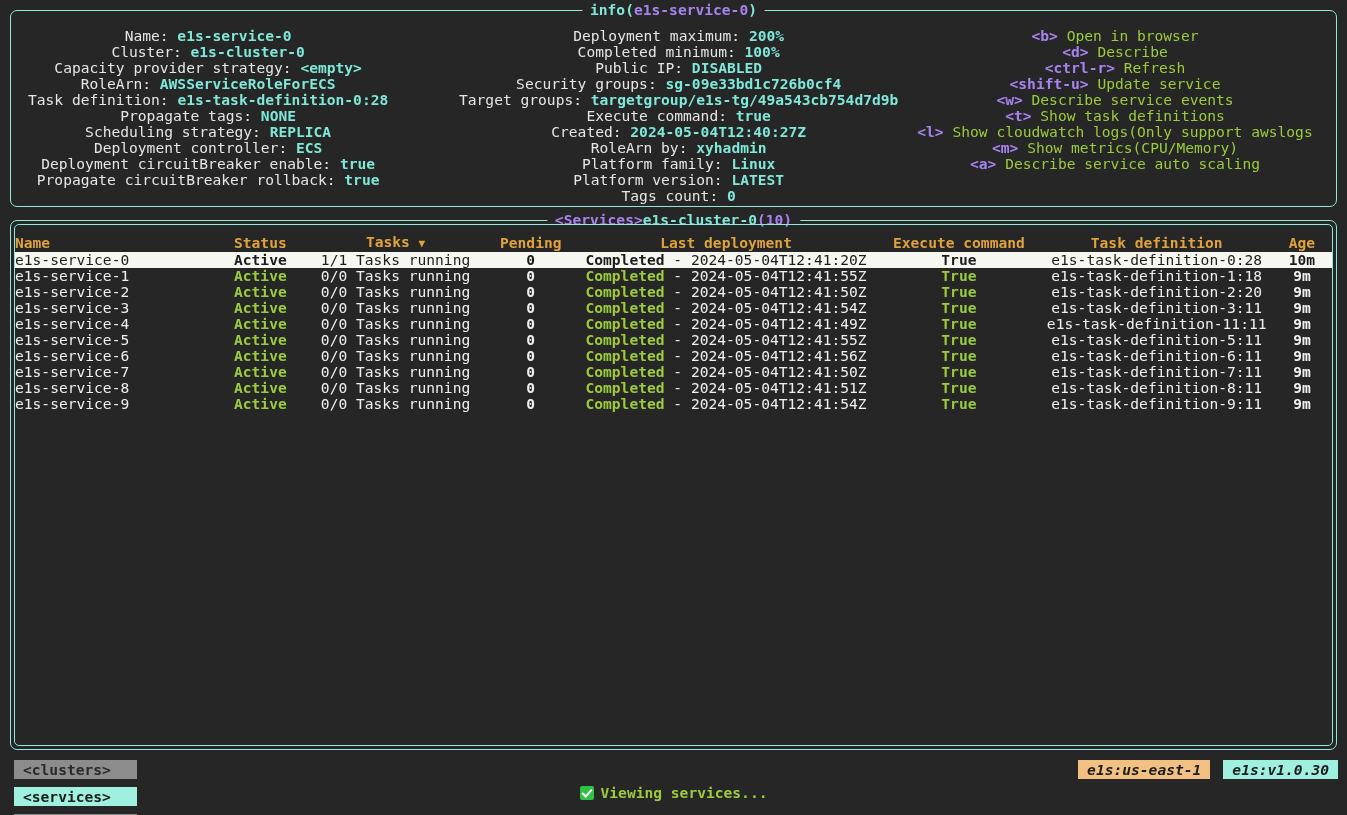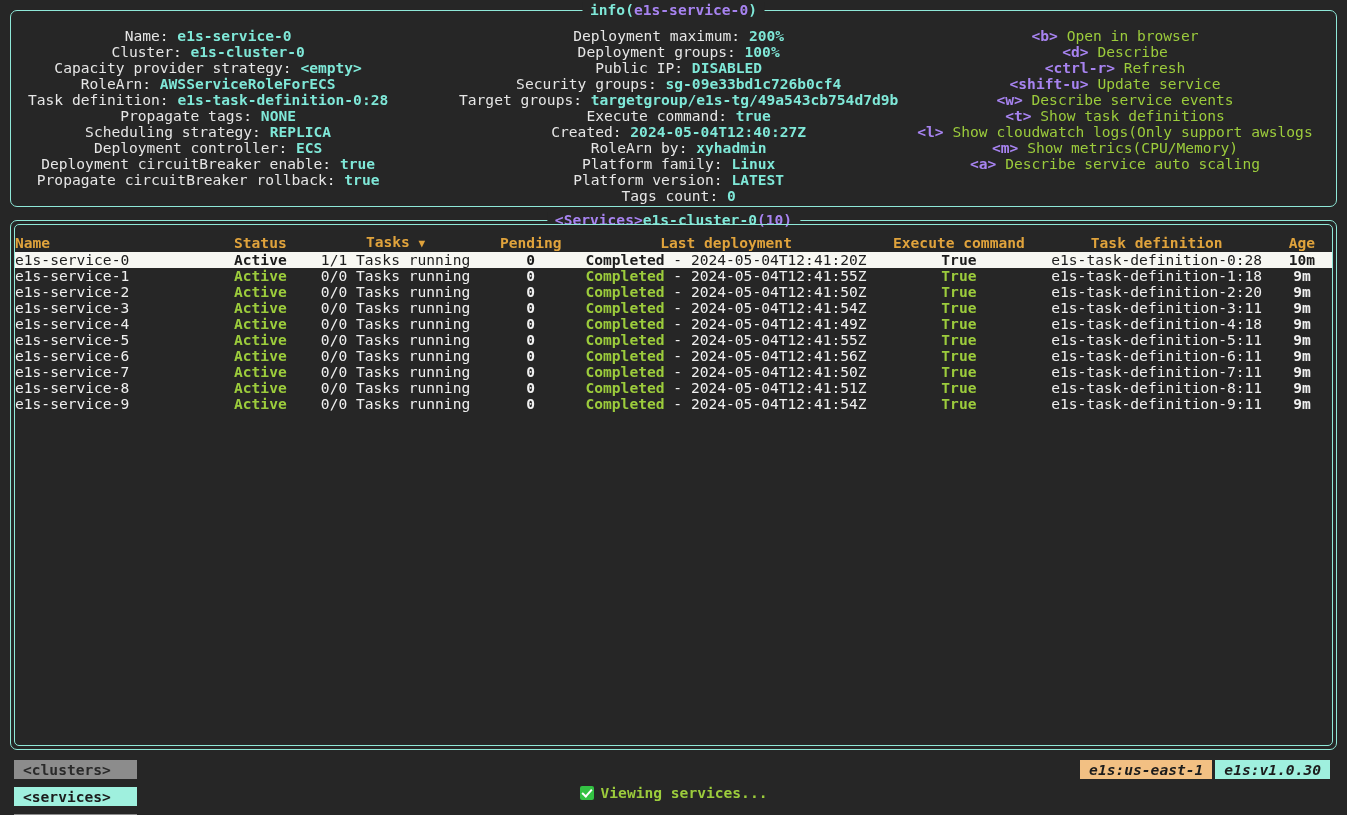--- a/index.html
+++ b/index.html
@@ -138,21 +138,21 @@
     background: #8c8c8c;
     color: #2a2a2a;
     font-weight: bold;
     padding: 2px 9px;
     height: 19px; line-height: 15px;
     white-space: nowrap;
     font-size: 14.6px;
   }
   .tab.active { background: #9ff0de; color: #1c1c1c; }
 
-  .badges { position: absolute; right: 17px; top: 0; display: flex; gap: 3px; }
+  .badges { position: absolute; right: 9px; top: 0; display: flex; gap: 13px; }
   .badge {
     font-style: italic; font-weight: bold;
     padding: 2px 9px;
     height: 19px; line-height: 15px;
     font-size: 14.6px;
     white-space: nowrap;
   }
   .badge-region { background: #f2c083; color: #1c1c1c; }
   .badge-version { background: #9ff0de; color: #1c1c1c; }
 
@@ -203,21 +203,21 @@
           <div class="info-row"><span class="lbl">RoleArn: </span><span class="val">AWSServiceRoleForECS</span></div>
           <div class="info-row"><span class="lbl">Task definition: </span><span class="val">e1s-task-definition-0:28</span></div>
           <div class="info-row"><span class="lbl">Propagate tags: </span><span class="val">NONE</span></div>
           <div class="info-row"><span class="lbl">Scheduling strategy: </span><span class="val">REPLICA</span></div>
           <div class="info-row"><span class="lbl">Deployment controller: </span><span class="val">ECS</span></div>
           <div class="info-row"><span class="lbl">Deployment circuitBreaker enable: </span><span class="val">true</span></div>
           <div class="info-row"><span class="lbl">Propagate circuitBreaker rollback: </span><span class="val">true</span></div>
         </div>
       <div class="info-col" id="info-col-2">
           <div class="info-row"><span class="lbl">Deployment maximum: </span><span class="val">200%</span></div>
-          <div class="info-row"><span class="lbl">Deployment groups: </span><span class="val">100%</span></div>
+          <div class="info-row"><span class="lbl">Completed minimum: </span><span class="val">100%</span></div>
           <div class="info-row"><span class="lbl">Public IP: </span><span class="val">DISABLED</span></div>
           <div class="info-row"><span class="lbl">Security groups: </span><span class="val">sg-09e33bd1c726b0cf4</span></div>
           <div class="info-row"><span class="lbl">Target groups: </span><span class="val">targetgroup/e1s-tg/49a543cb754d7d9b</span></div>
           <div class="info-row"><span class="lbl">Execute command: </span><span class="val">true</span></div>
           <div class="info-row"><span class="lbl">Created: </span><span class="val">2024-05-04T12:40:27Z</span></div>
           <div class="info-row"><span class="lbl">RoleArn by: </span><span class="val">xyhadmin</span></div>
           <div class="info-row"><span class="lbl">Platform family: </span><span class="val">Linux</span></div>
           <div class="info-row"><span class="lbl">Platform version: </span><span class="val">LATEST</span></div>
           <div class="info-row"><span class="lbl">Tags count: </span><span class="val">0</span></div>
         </div>
@@ -304,21 +304,21 @@
               <td class="c-tdef td-c">e1s-task-definition-3:11</td>
               <td class="c-age td-c">9m</td>
             </tr>
             <tr>
               <td class="c-name td-left">e1s-service-4</td>
               <td class="c-status td-c">Active</td>
               <td class="c-tasks td-c">0/0 Tasks running</td>
               <td class="c-pend td-c">0</td>
               <td class="c-dep td-c"><span class="dep-state">Completed</span><span> - </span><span>2024-05-04T12:41:49Z</span></td>
               <td class="c-exec td-c">True</td>
-              <td class="c-tdef td-c">e1s-task-definition-4:18</td>
+              <td class="c-tdef td-c">e1s-task-definition-11:11</td>
               <td class="c-age td-c">9m</td>
             </tr>
             <tr>
               <td class="c-name td-left">e1s-service-5</td>
               <td class="c-status td-c">Active</td>
               <td class="c-tasks td-c">0/0 Tasks running</td>
               <td class="c-pend td-c">0</td>
               <td class="c-dep td-c"><span class="dep-state">Completed</span><span> - </span><span>2024-05-04T12:41:55Z</span></td>
               <td class="c-exec td-c">True</td>
               <td class="c-tdef td-c">e1s-task-definition-5:11</td>

